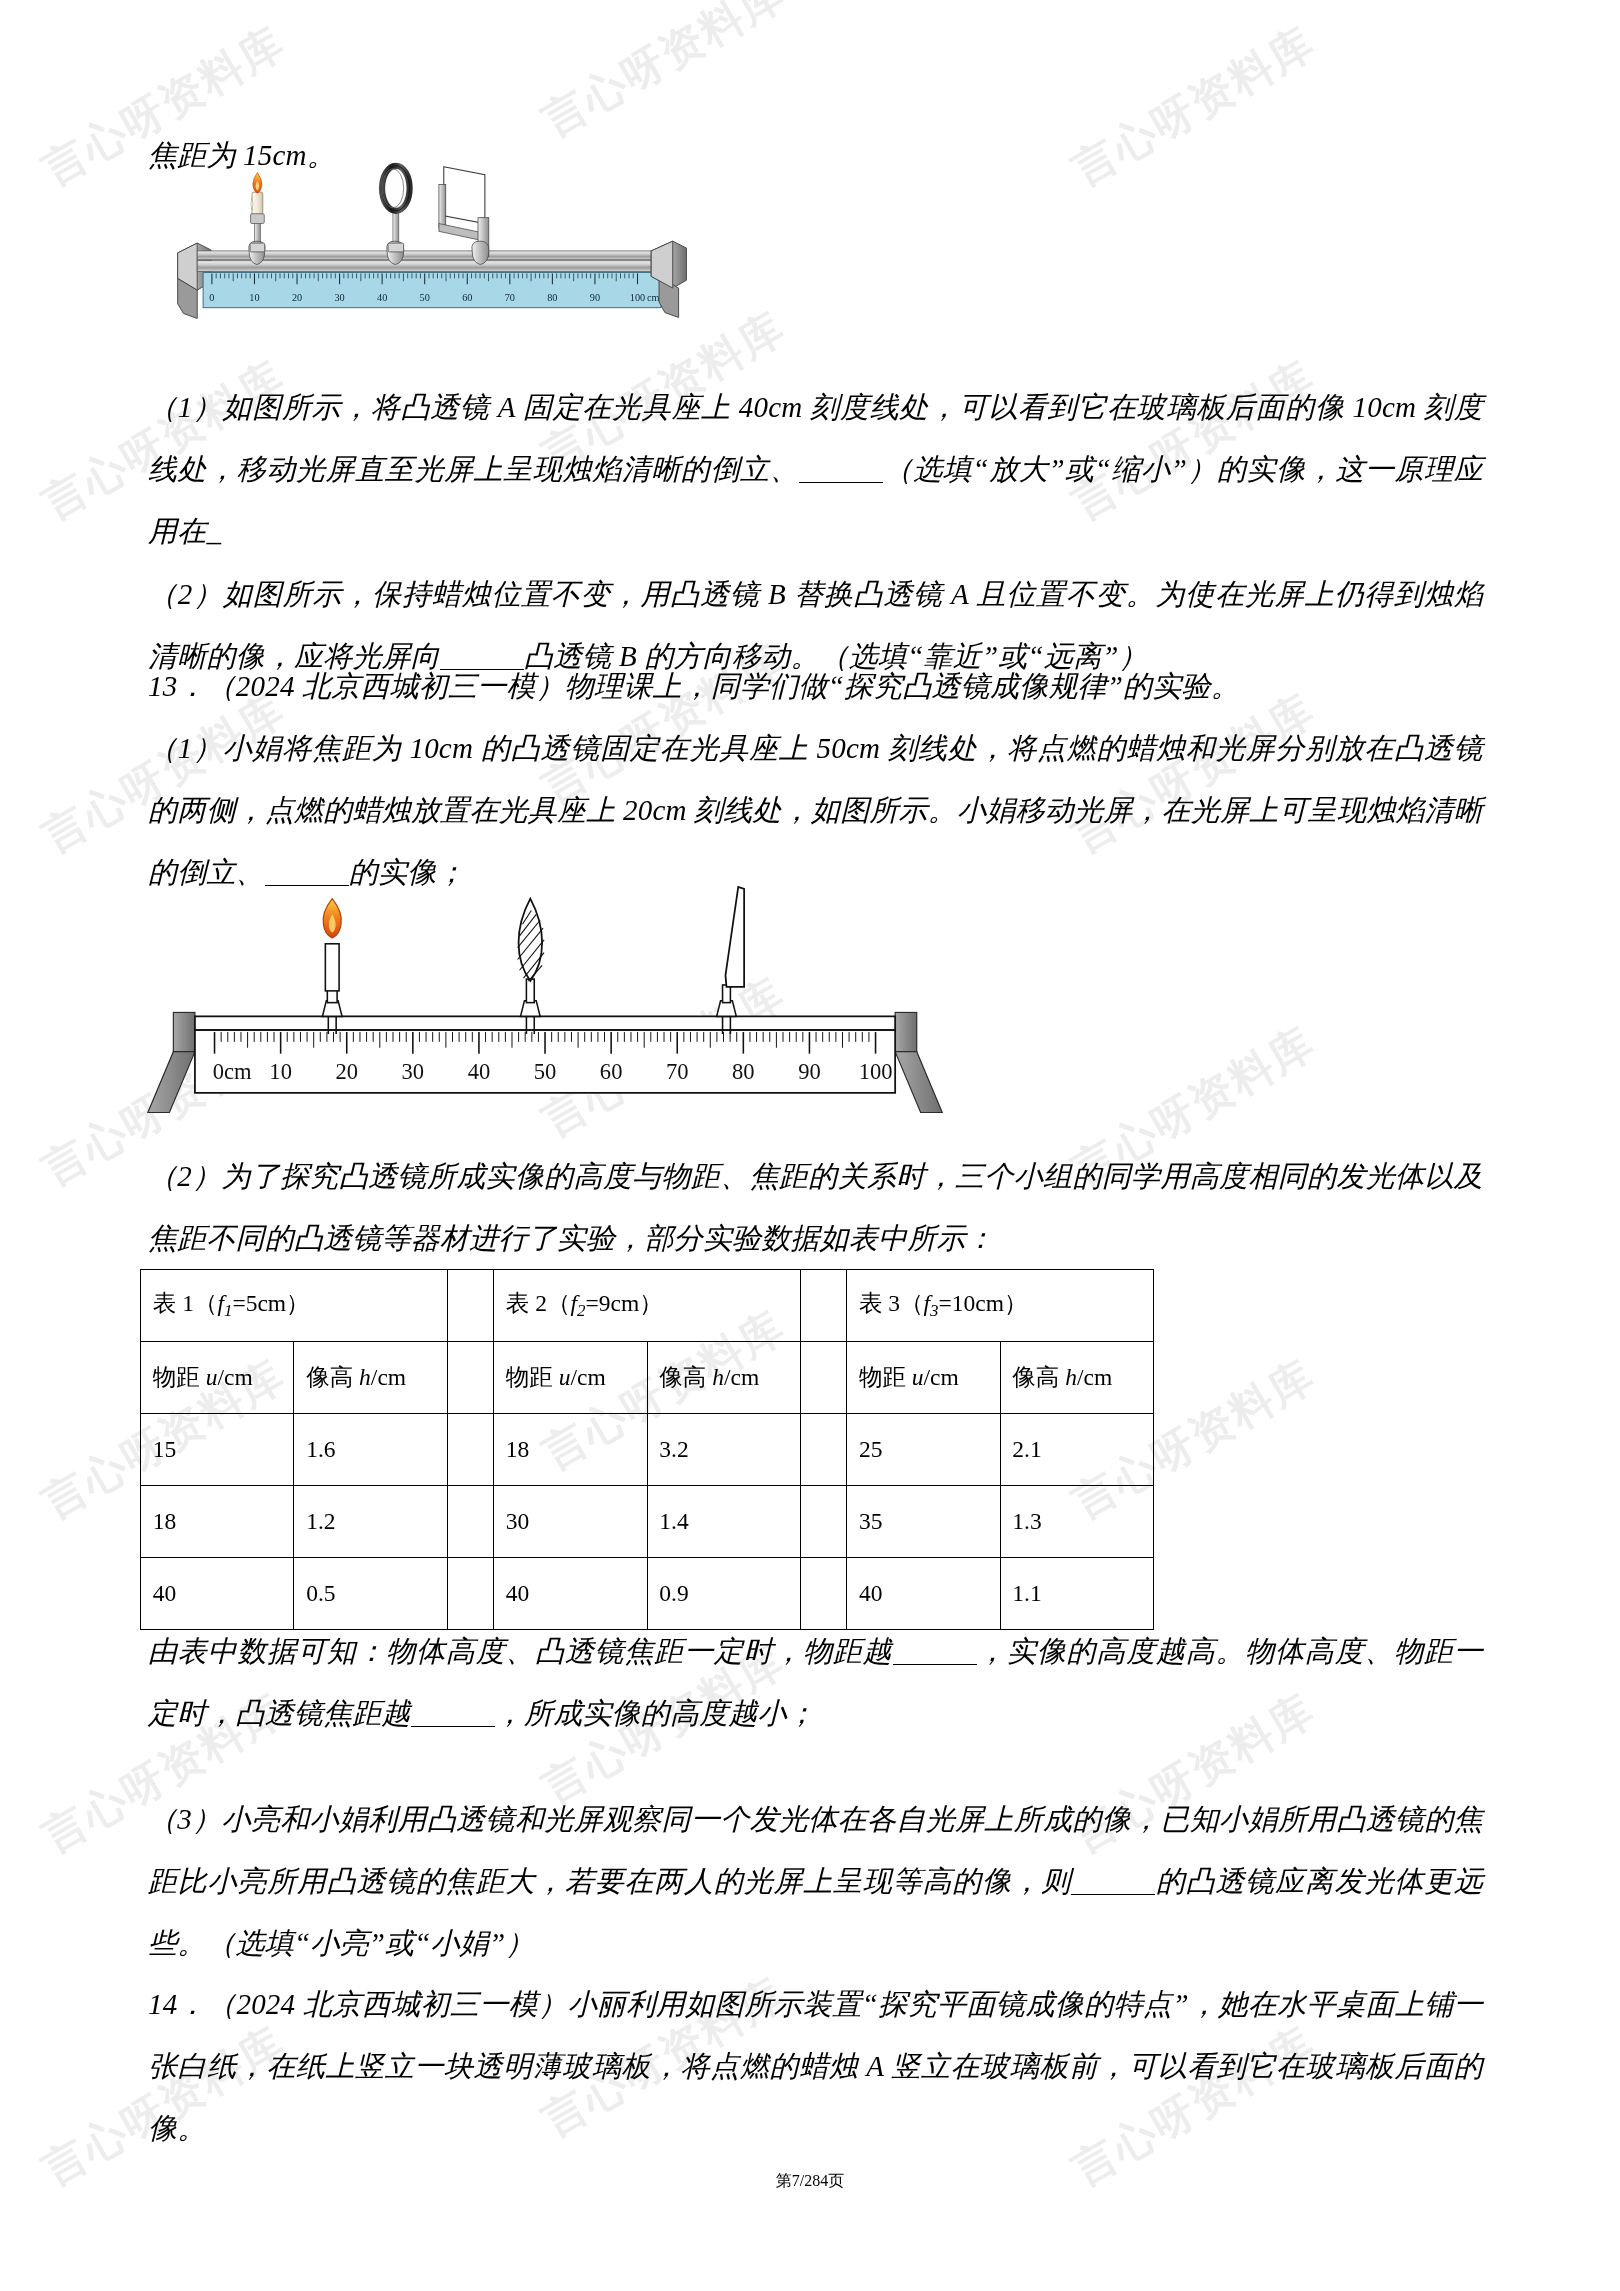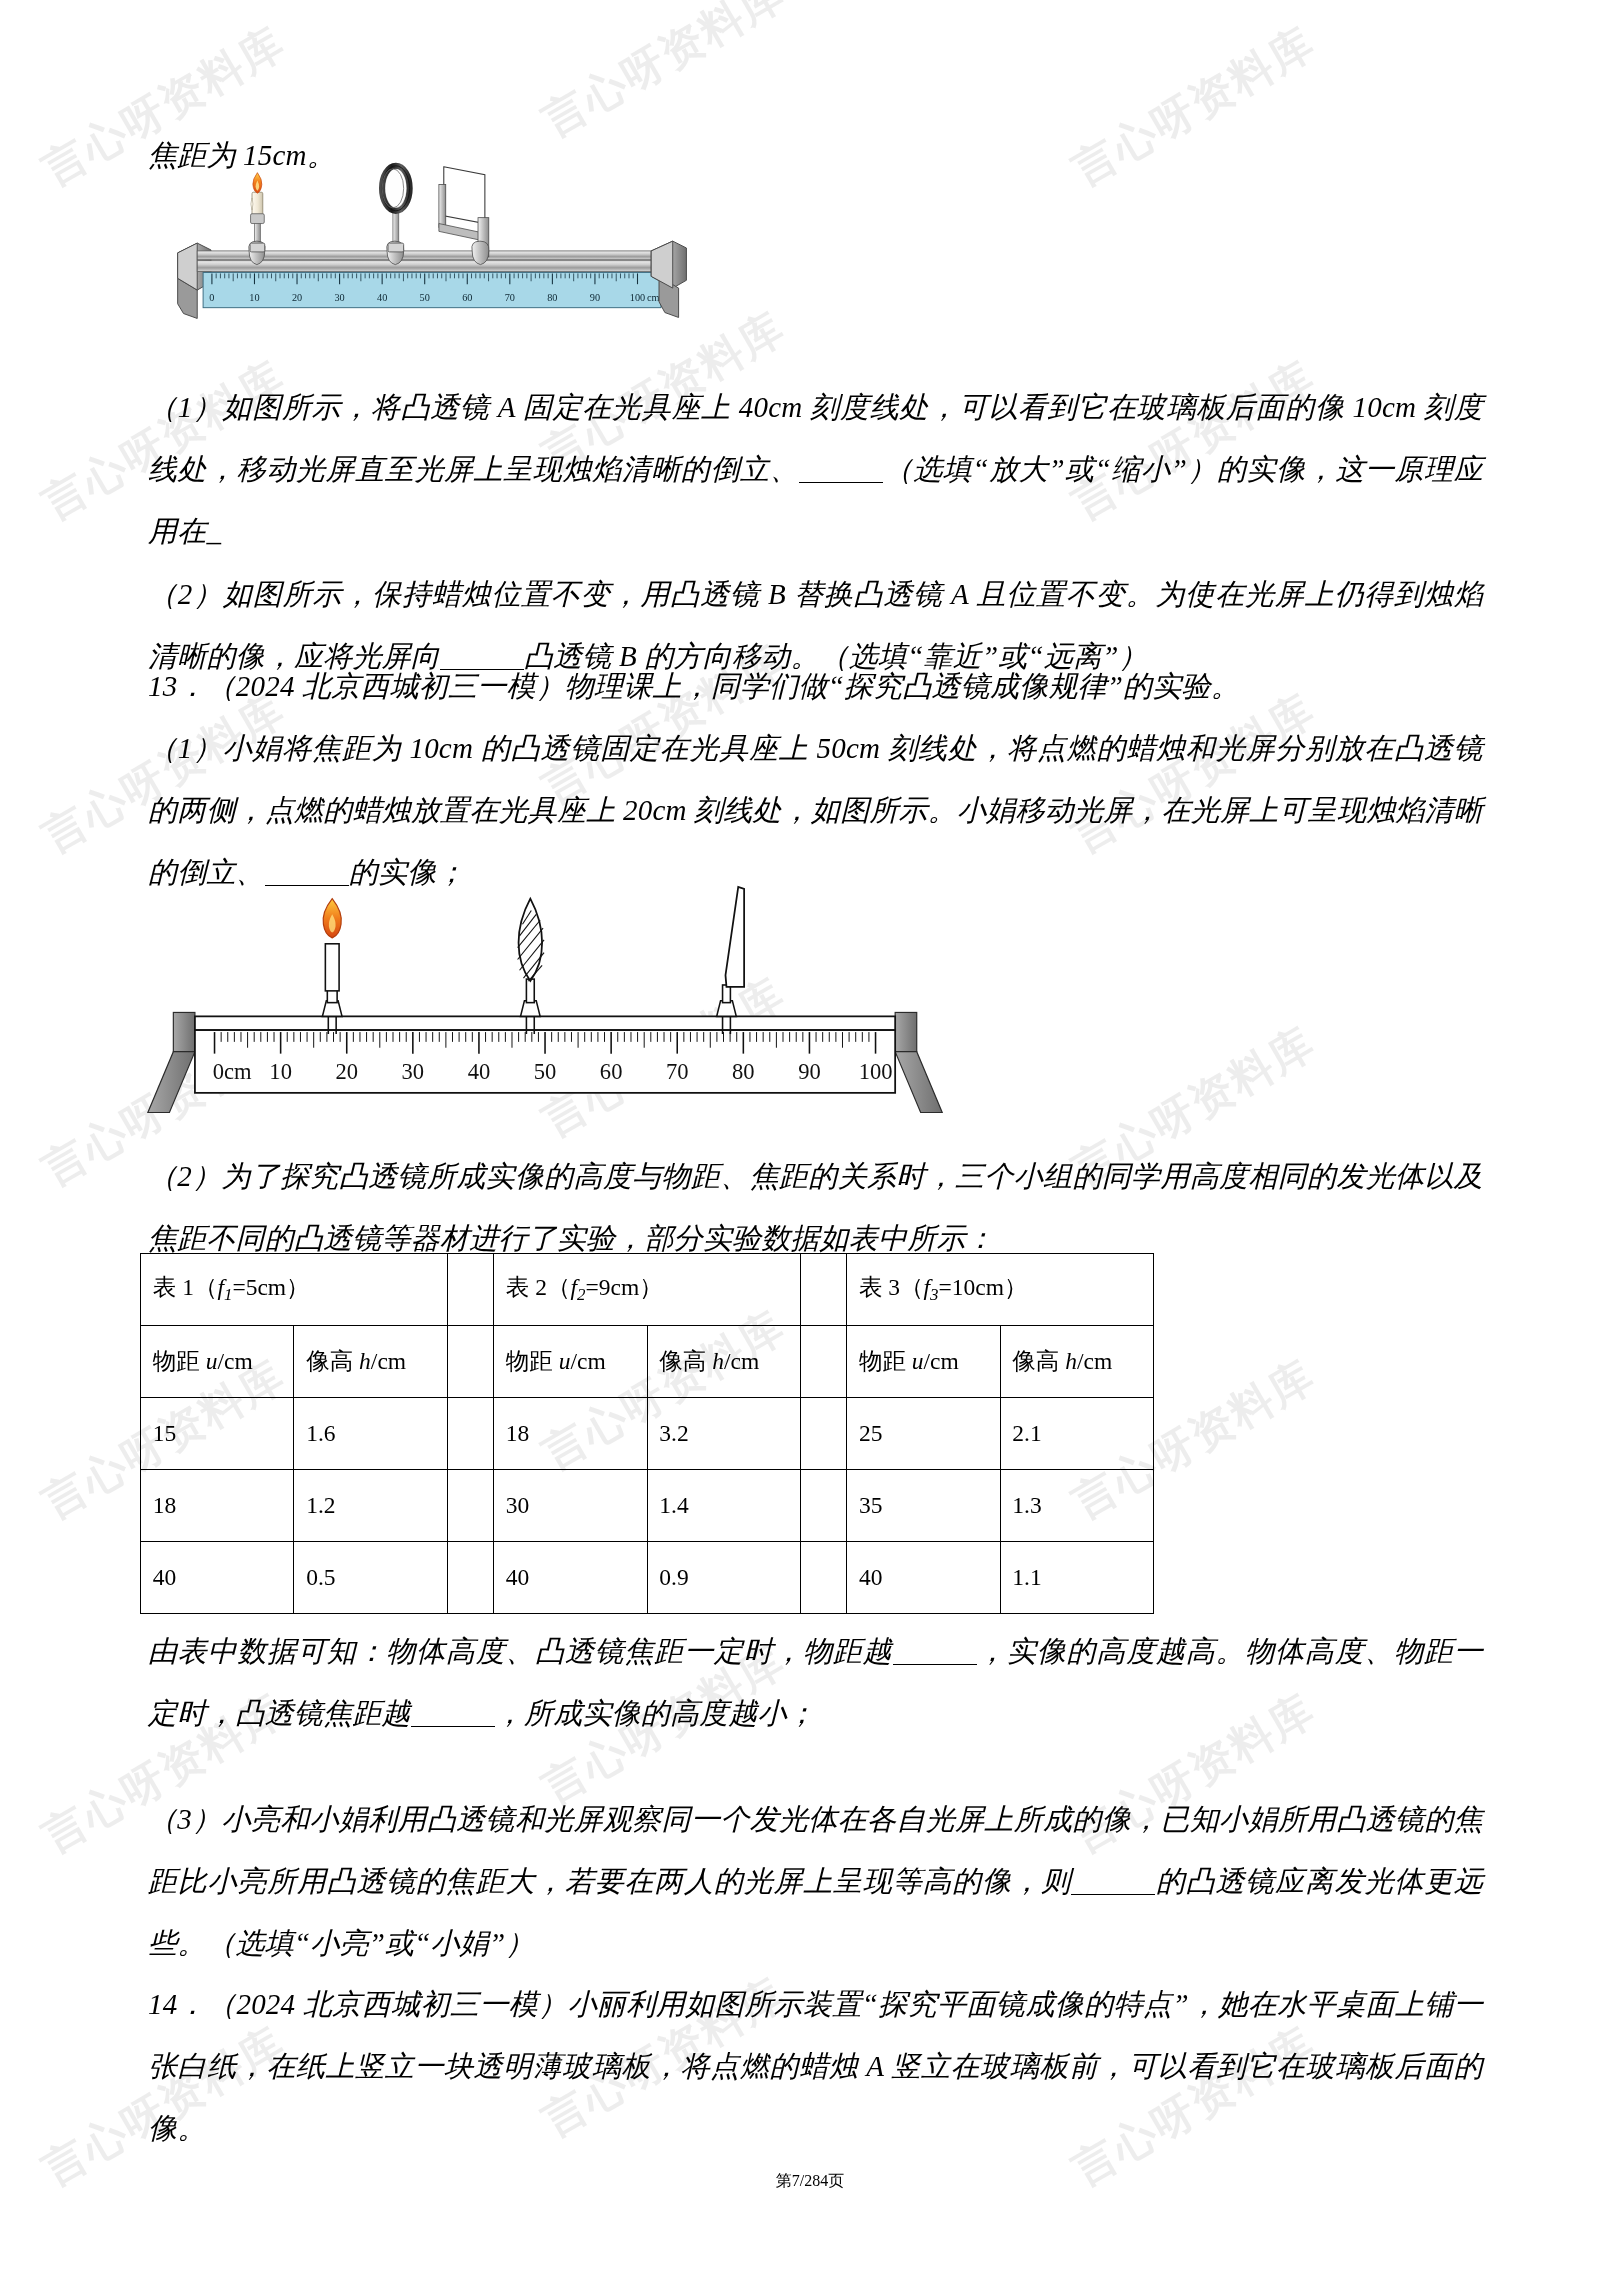--- a/index.html
+++ b/index.html
@@ -105,20 +105,21 @@
   td.spacer {
     border-top: none;
     border-bottom: none;
     width: 21.6px;
     padding: 0;
   }
   td.hdr-title { text-align: left; }
   .tbl-outer {
     position: relative;
     z-index: 10;
+    margin-top: 16px;
   }
 
   
   .footer {
     position: absolute;
     left: 0;
     right: 0;
     top: 2171px;
     text-align: center;
     font-size: 16px;

